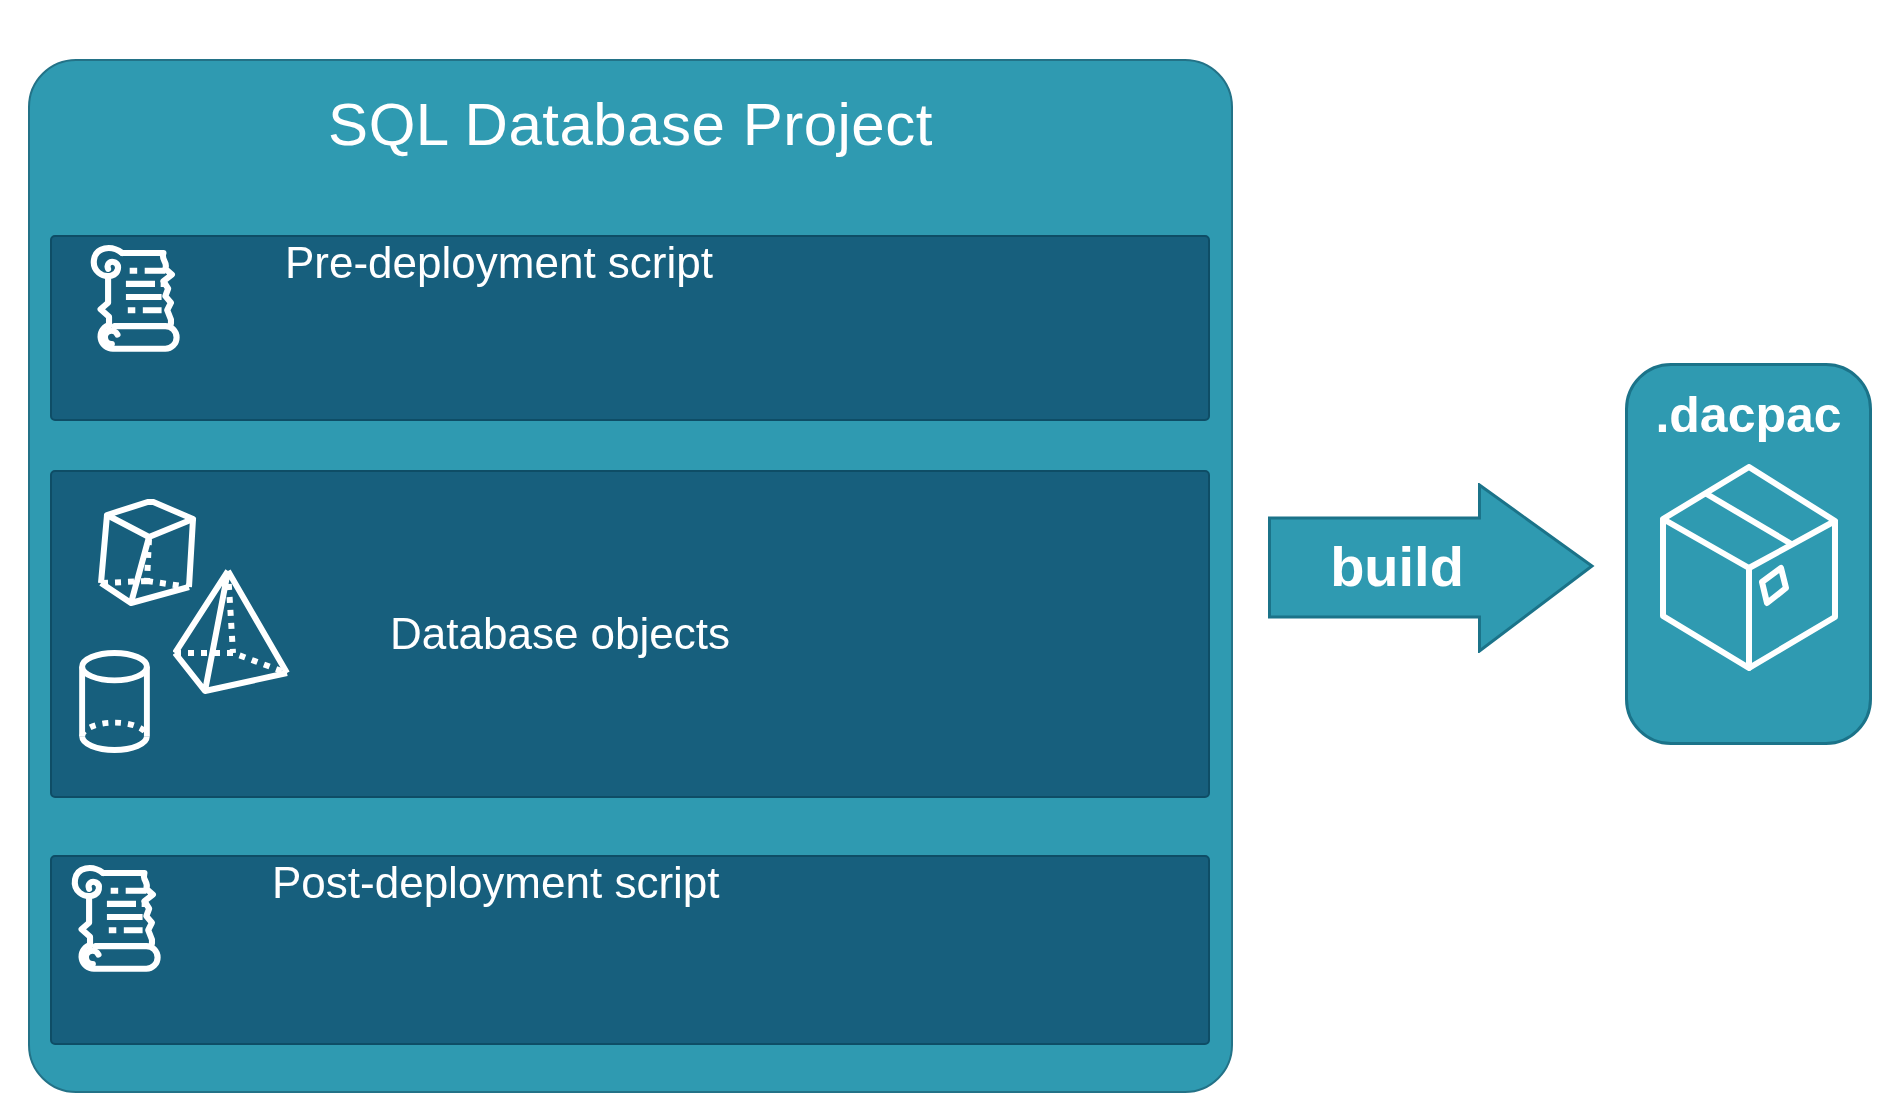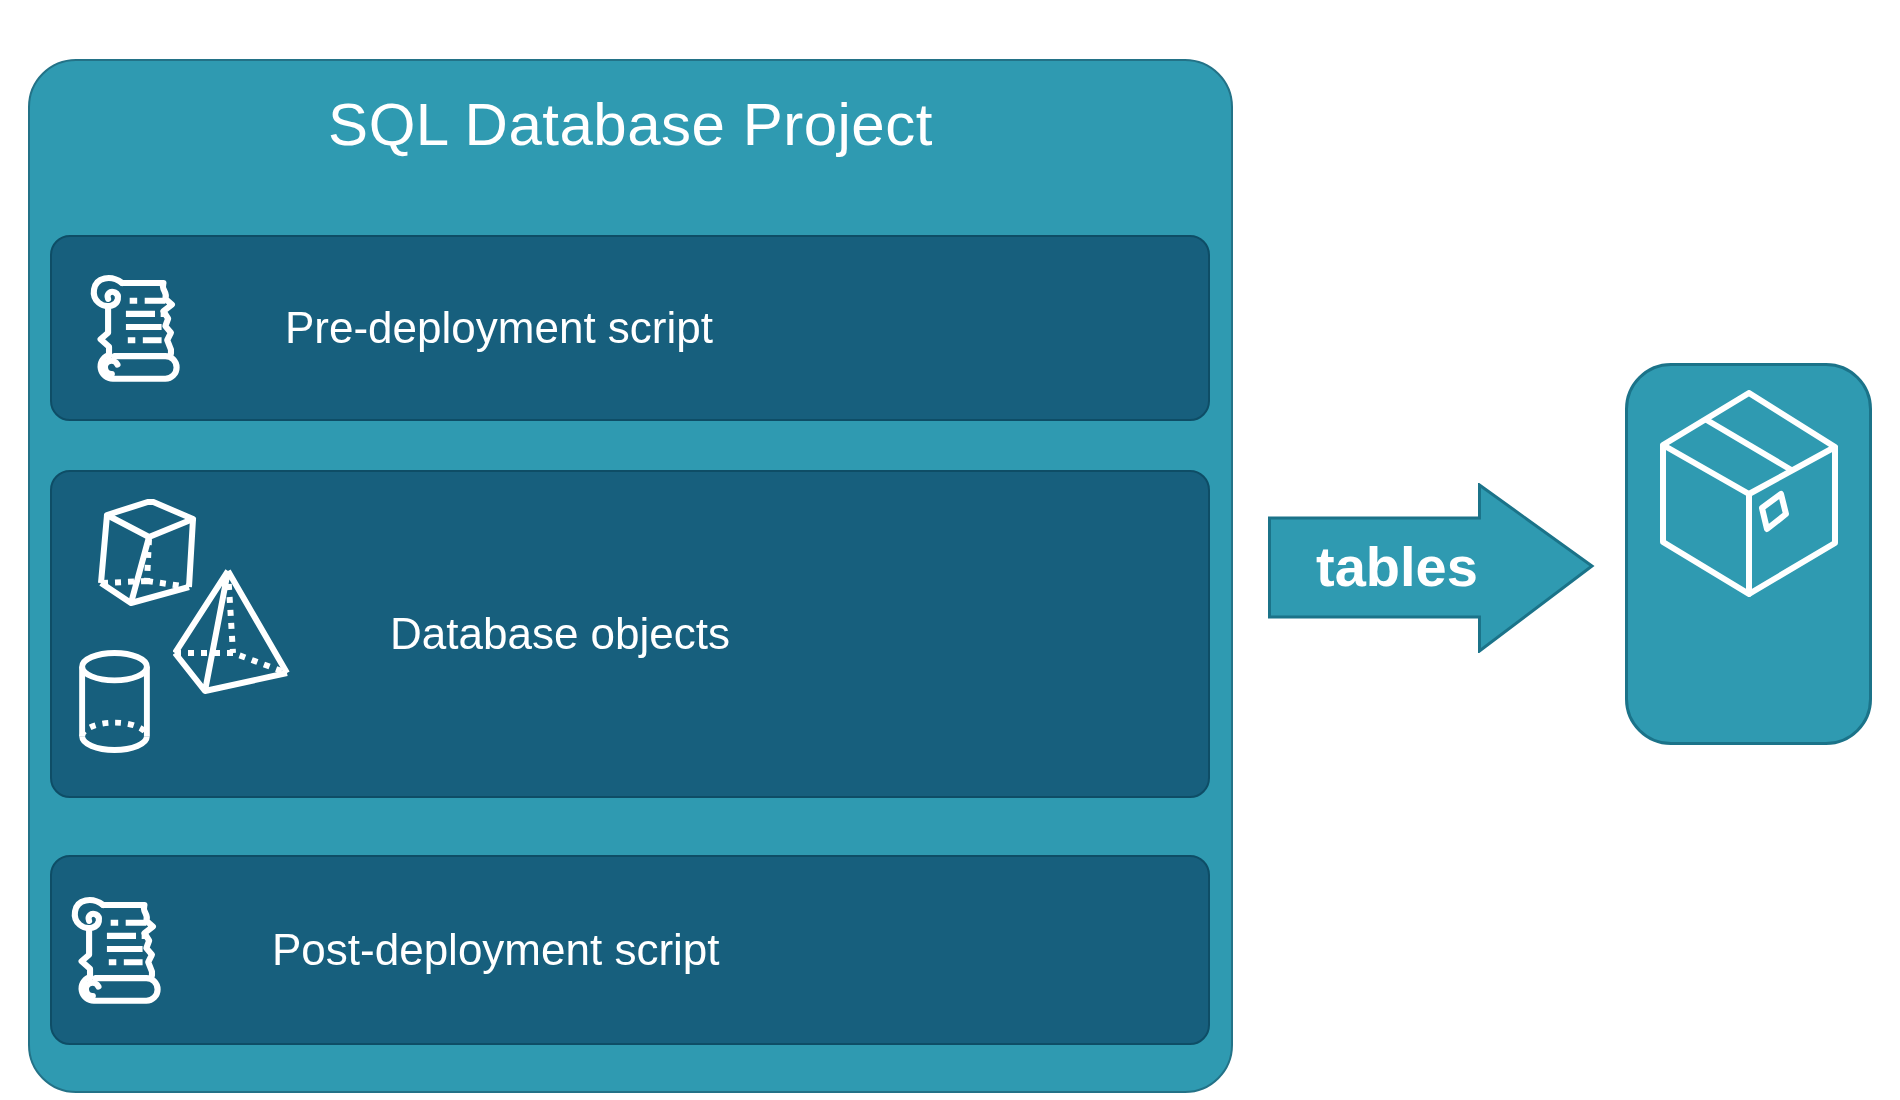--- a/index.html
+++ b/index.html
@@ -29,22 +29,22 @@
     position:absolute;top:34px;left:0;width:100%;
     text-align:center;color:var(--ink);
     font-size:60px;line-height:60px;font-weight:500;letter-spacing:0.5px;
   }
 
   
   .row{
     position:absolute;left:20px;width:1160px;
     background:var(--panel);
     border:2px solid var(--panel-border);
-    border-radius:20px;
-    display:flex;align-items:center;
+    border-radius:5px;
+    display:flex;align-items:flex-start;
     color:var(--ink);
   }
   .row-pre{top:174px;height:186px;padding-left:27px;}
   .row-objects{top:409px;height:328px;}
   .row-post{top:794px;height:190px;padding-left:8px;}
 
   .row-label{
     font-size:44px;line-height:52px;color:var(--ink);
   }
   .row-pre .row-label{margin-left:84px;}
@@ -150,23 +150,24 @@
         <path class="txtline" d="M50,64 h38"></path>
         <path class="txtline" d="M52,78 h8 M68,78 h20"></path>
       </svg>
       <div class="row-label">Post-deployment script</div>
     </div>
   </div>
 
   <svg class="arrow-svg" viewBox="0 0 327 170">
     <polygon class="arrow-shape" points="1.5,35 211.5,35 211.5,2 324,83 211.5,168 211.5,134 1.5,134"></polygon>
   </svg>
-  <div class="arrow-label">tables</div>
+  <div class="arrow-label">build</div>
 
   <div class="dacpac-box">
+    <div class="dacpac-label">.dacpac</div>
     <svg class="package-svg" viewBox="0 0 178 207">
       <path class="wire" d="M89,3 L175,57 L89,104 L3,55 Z"></path>
       <path class="wire" d="M45,29 L133,81"></path>
       <path class="wire" d="M3,55 L3,152 L89,204 L89,104"></path>
       <path class="wire" d="M175,57 L175,153 L89,204"></path>
       <path class="wire" d="M121,104 L126,124 L107,139 L102,118 Z"></path>
     </svg>
   </div>
 
 </div>

